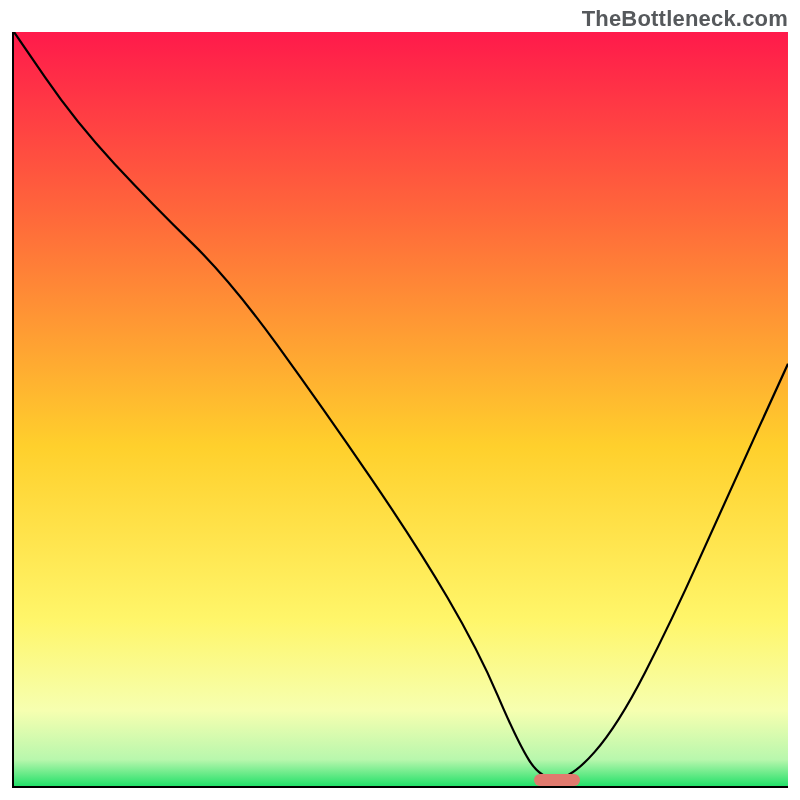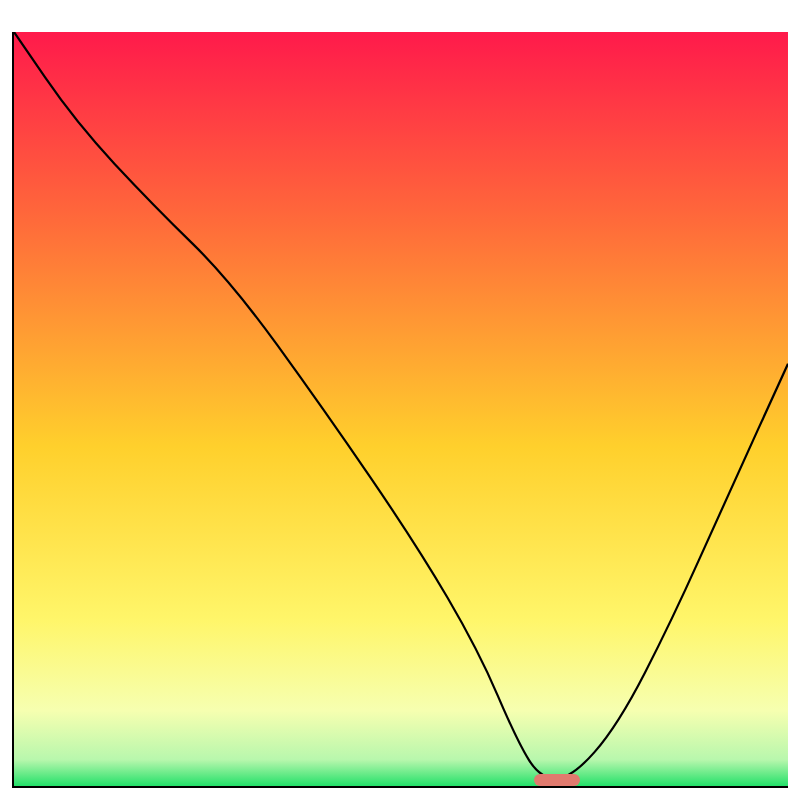--- a/index.html
+++ b/index.html
@@ -47,20 +47,21 @@
     position: absolute;
     background: #e07a6e;
     border-radius: 999px;
   }
 </style>
 </head>
 <body>
 
 <div class="container">
 
+  <div class="watermark">TheBottleneck.com</div>
 
   <div class="plot-area">
 
     <svg class="gradient" viewBox="0 0 776 756" preserveAspectRatio="none">
       <defs>
         <linearGradient id="bg" x1="0" y1="0" x2="0" y2="1">
             <stop offset="0%" stop-color="#ff1a4b"></stop>
             <stop offset="25%" stop-color="#ff6a3a"></stop>
             <stop offset="55.00000000000001%" stop-color="#ffd02c"></stop>
             <stop offset="78%" stop-color="#fff66a"></stop>

